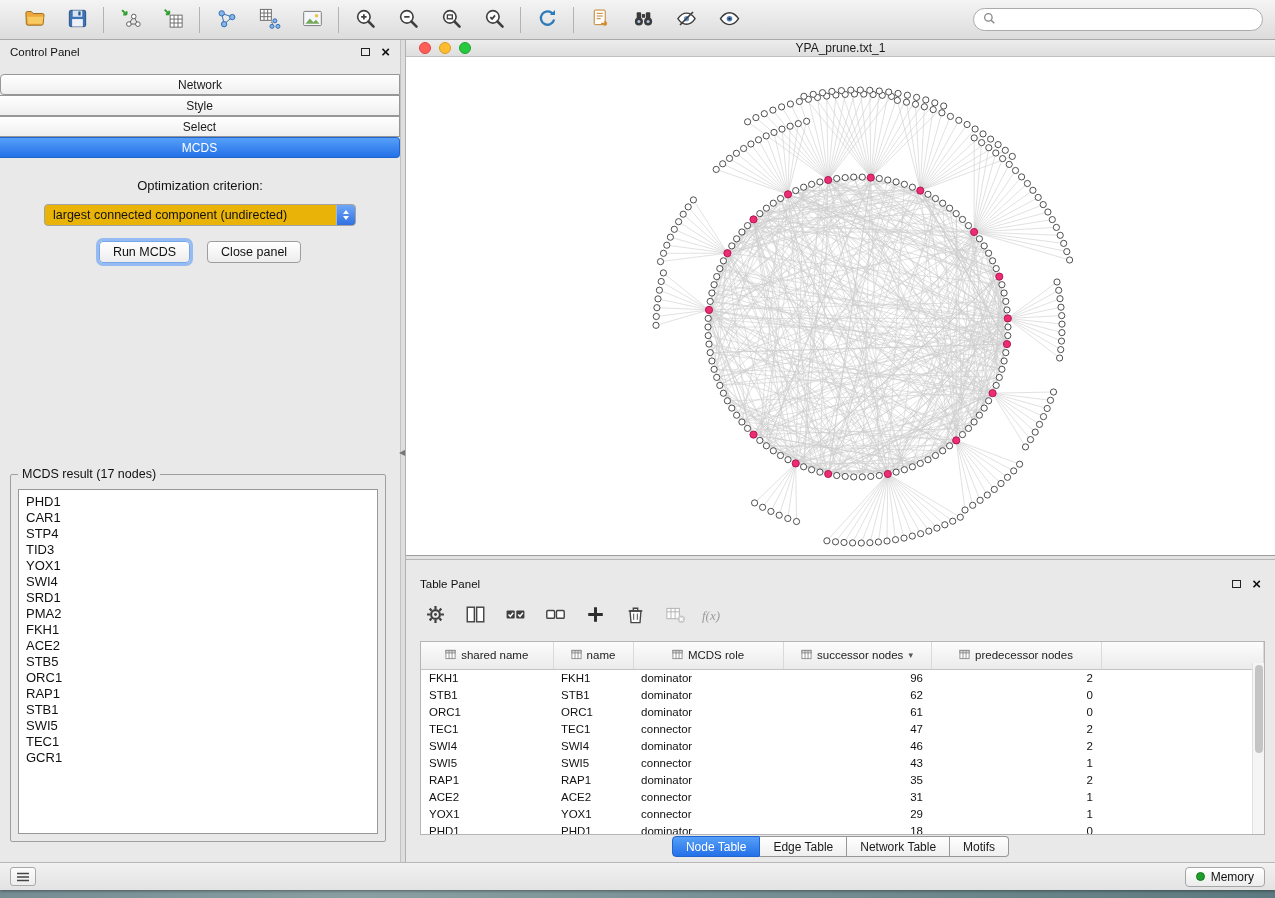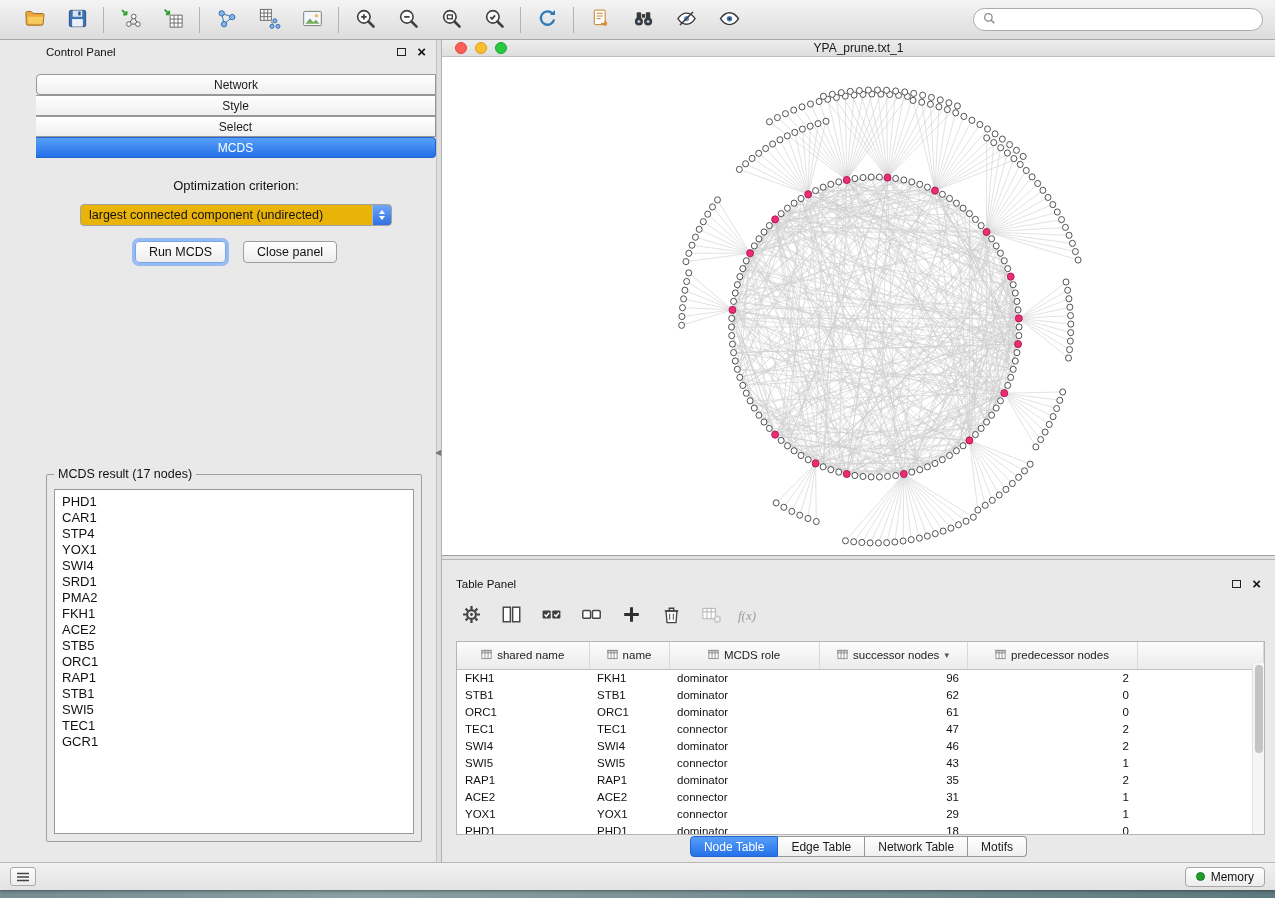--- a/index.html
+++ b/index.html
@@ -7,21 +7,21 @@
 body{font-family:"Liberation Sans",sans-serif;background:linear-gradient(105deg,#67808a 0%,#8aa0a2 40%,#5d7a80 100%);position:relative;color:#111;}
 button{font-family:inherit;cursor:default;color:#111;}
 .app{position:absolute;left:0;top:0;right:0;height:890px;background:#e9e9e9;display:flex;flex-direction:column;box-shadow:0 1px 3px rgba(0,0,0,.4);}
 .toolbar{height:40px;flex:0 0 40px;background:linear-gradient(#f4f4f4,#dcdcdc);border-bottom:1px solid #a9a9a9;display:flex;align-items:center;padding:0 8px;}
 .tb-groups{display:flex;align-items:center;height:100%;}
 .tb-group{display:flex;align-items:center;gap:17px;padding:0 13px;}
 .tb-sep{width:1px;height:26px;background:#b3b3b3;}
 .tb-btn{background:none;border:none;width:26px;height:26px;display:flex;align-items:center;justify-content:center;padding:0;}
 .search-wrap{margin-left:auto;margin-right:4px;width:290px;height:23px;background:#fff;border:1px solid #ababab;border-radius:12px;display:flex;align-items:center;padding:0 9px;gap:5px;}
 .search-input{border:none;outline:none;flex:1;font-size:12px;background:transparent;}
-.main{flex:1;display:flex;min-height:0;padding-left:36px;}
+.main{flex:1;display:flex;min-height:0;}
 .control-panel{flex:0 0 400px;width:400px;background:#e9e9e9;position:relative;}
 .panel-header{height:24px;display:flex;align-items:center;padding:0 10px;font-size:11.5px;}
 .ph-icons{margin-left:auto;display:flex;align-items:center;gap:11px;}
 .float-icon{width:9px;height:8px;border:1.5px solid #222;display:inline-block;}
 .close-icon{font-size:15px;font-weight:bold;line-height:10px;}
 .seg{display:flex;}
 .seg-btn{font-size:12px;height:21px;padding:0 13px;background:linear-gradient(#ffffff,#efefef);border:1px solid #979797;border-left:none;color:#1a1a1a;}
 .seg-btn:first-child{border-left:1px solid #979797;border-radius:4px 0 0 4px;}
 .seg-btn:last-child{border-radius:0 4px 4px 0;}
 .seg-btn.active{background:linear-gradient(#56a0f8,#2470e8);border-color:#2264cd;color:#fff;}
@@ -267,20 +267,21 @@
       <div class="btn-row">
         <button class="mac-btn focus">Run MCDS</button>
         <button class="mac-btn">Close panel</button>
       </div>
       <fieldset class="result-group">
         <legend>MCDS result (17 nodes)</legend>
         <div class="result-list">
             <div class="result-item">PHD1</div>
             <div class="result-item">CAR1</div>
             <div class="result-item">STP4</div>
+            <div class="result-item">TID3</div>
             <div class="result-item">YOX1</div>
             <div class="result-item">SWI4</div>
             <div class="result-item">SRD1</div>
             <div class="result-item">PMA2</div>
             <div class="result-item">FKH1</div>
             <div class="result-item">ACE2</div>
             <div class="result-item">STB5</div>
             <div class="result-item">ORC1</div>
             <div class="result-item">RAP1</div>
             <div class="result-item">STB1</div>

